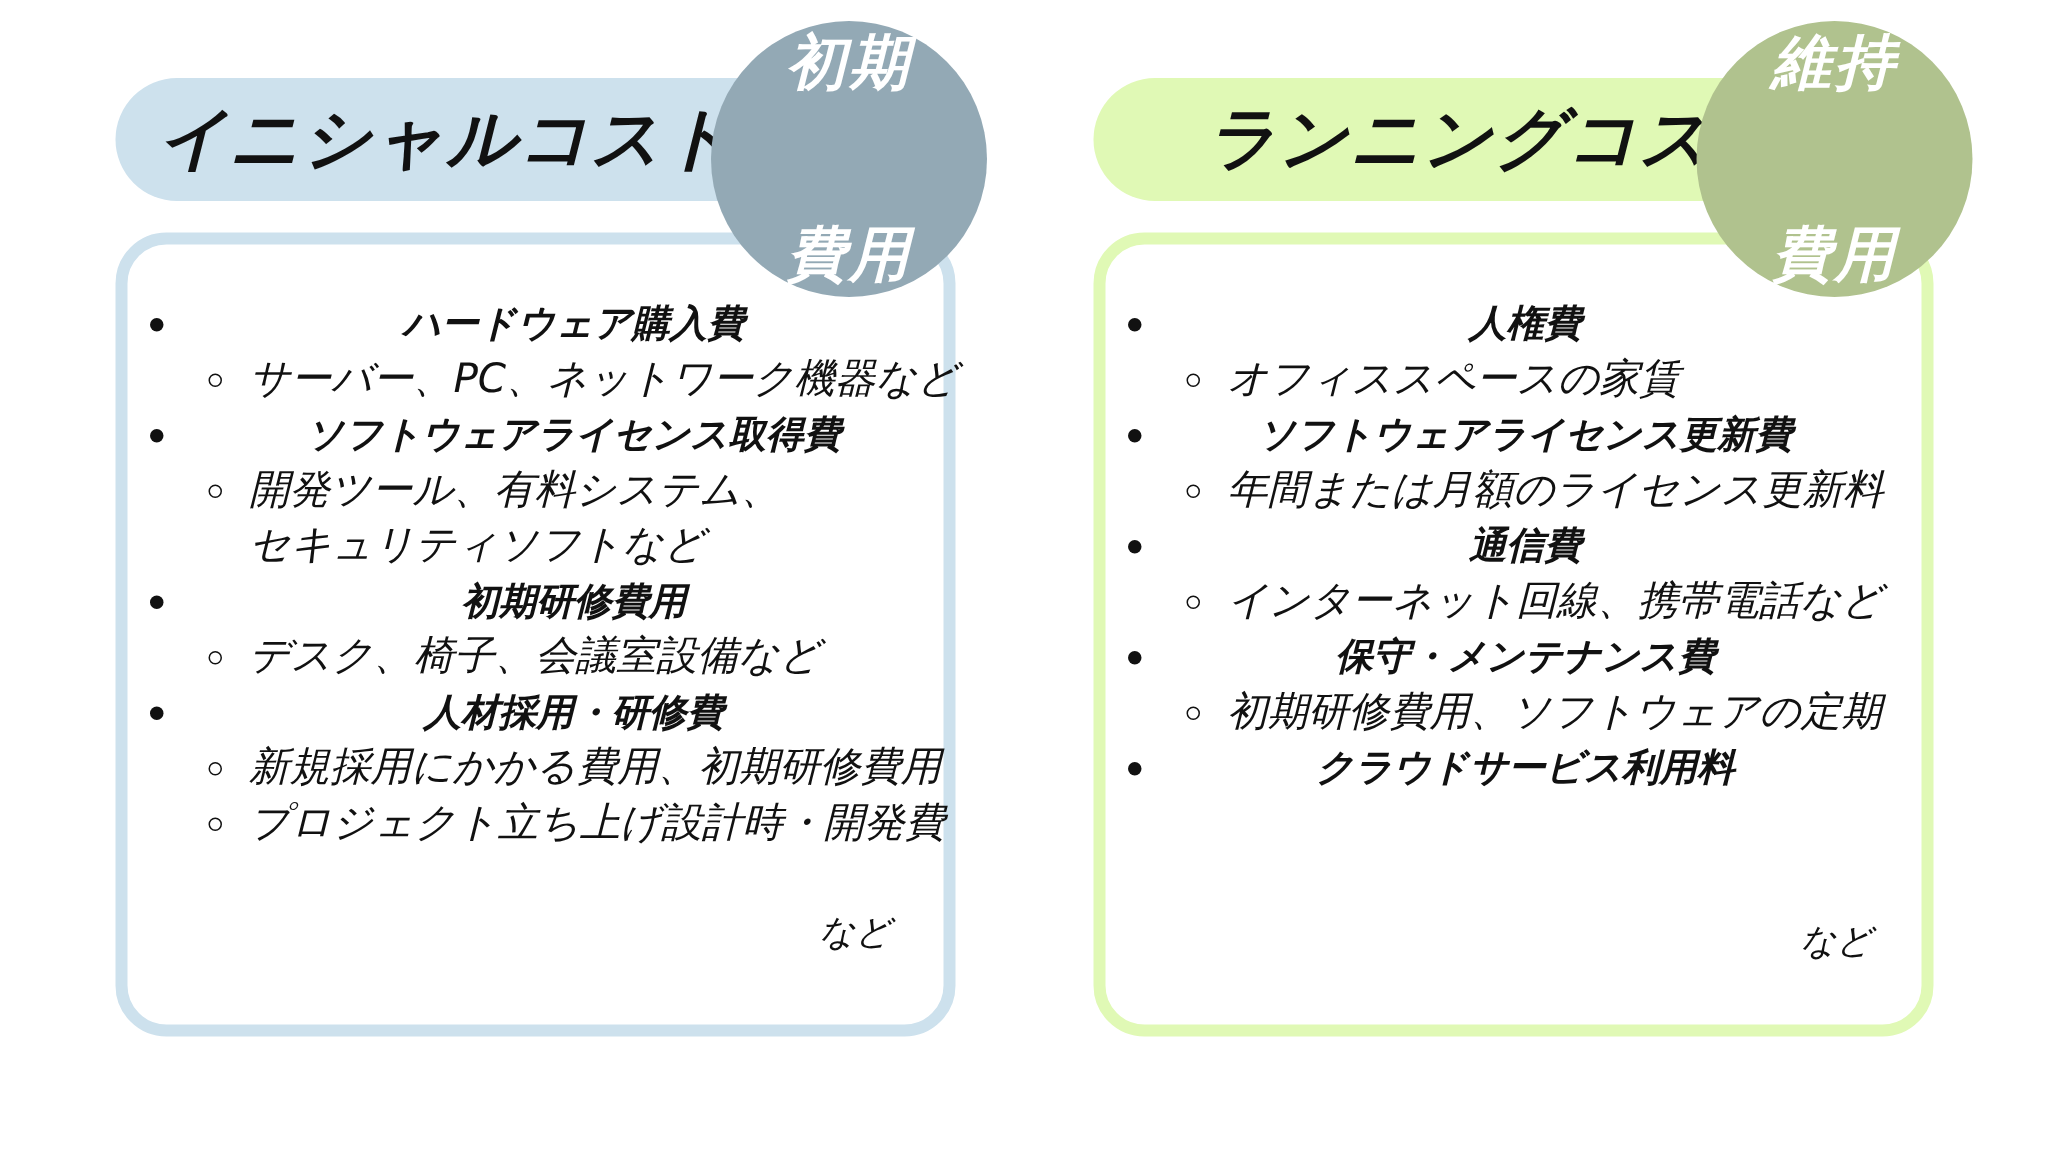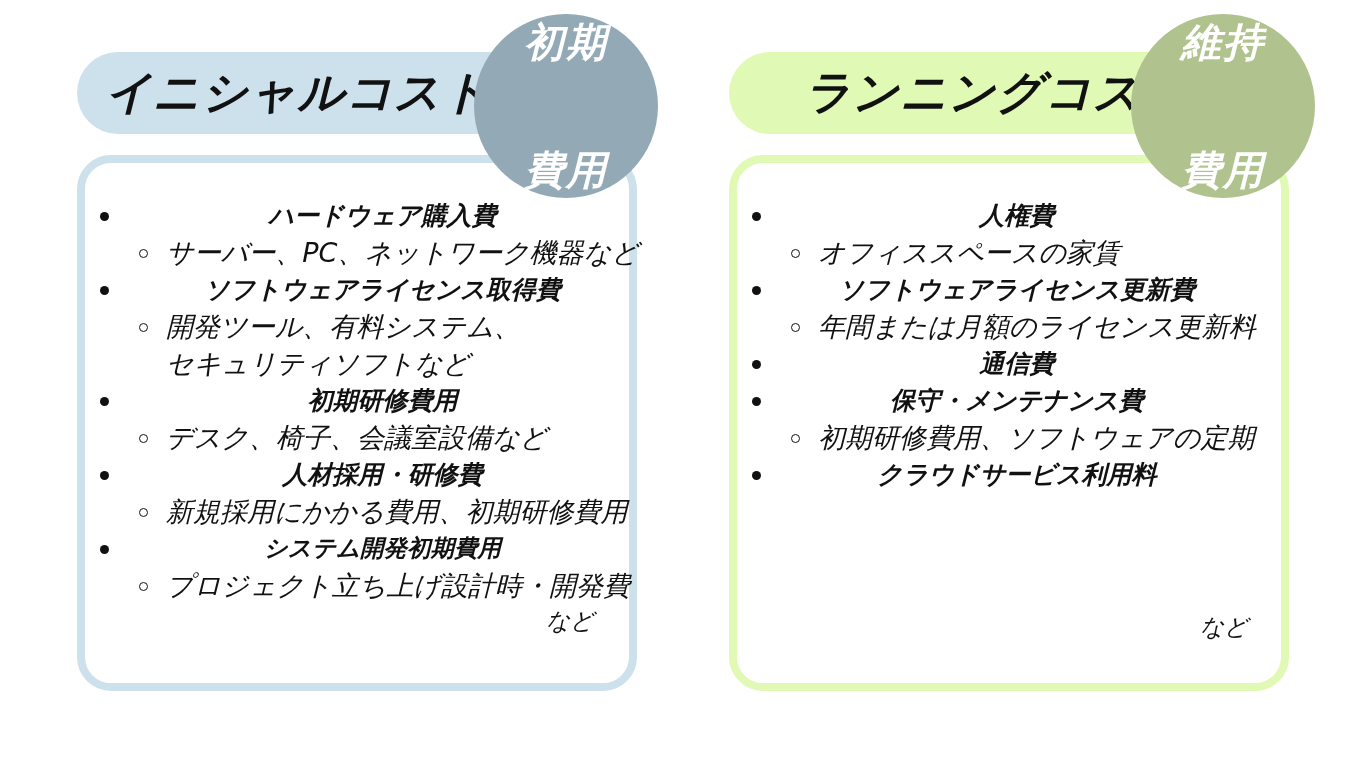--- a/index.html
+++ b/index.html
@@ -82,21 +82,20 @@
           <span class="sub-line">デスク、椅子、会議室設備など</span>
         </div>
     </div>
     <div class="item">
       <div class="item-head">人材採用・研修費</div>
       <div class="sub">
           <span class="sub-line">新規採用にかかる費用、初期研修費用</span>
         </div>
     </div>
     <div class="item">
-      <div class="item-head" style="font-size:23.5px;">システム開発初期費用</div>
       <div class="sub">
           <span class="sub-line">プロジェクト立ち上げ設計時・開発費</span>
         </div>
     </div>
   </div>
   <div class="etc" style="left:546px; top:603px;">など</div>
 
   <div class="pill" style="left:729px; width:520px; background:#e0f9b5;"></div>
   <div class="pill-title" style="left:804px; z-index:2;">ランニングコスト</div>
   <div class="circle" style="left:1131px; background:#b0c28e;">
@@ -115,20 +114,23 @@
         </div>
     </div>
     <div class="item">
       <div class="item-head">ソフトウェアライセンス更新費</div>
       <div class="sub">
           <span class="sub-line">年間または月額のライセンス更新料</span>
         </div>
     </div>
     <div class="item">
       <div class="item-head">通信費</div>
+      <div class="sub">
+          <span class="sub-line">インターネット回線、携帯電話など</span>
+        </div>
     </div>
     <div class="item">
       <div class="item-head">保守・メンテナンス費</div>
       <div class="sub">
         <span class="sub-line">初期研修費用、ソフトウェアの定期</span>
       </div>
     </div>
     <div class="item">
       <div class="item-head">クラウドサービス利用料</div>
     </div>

